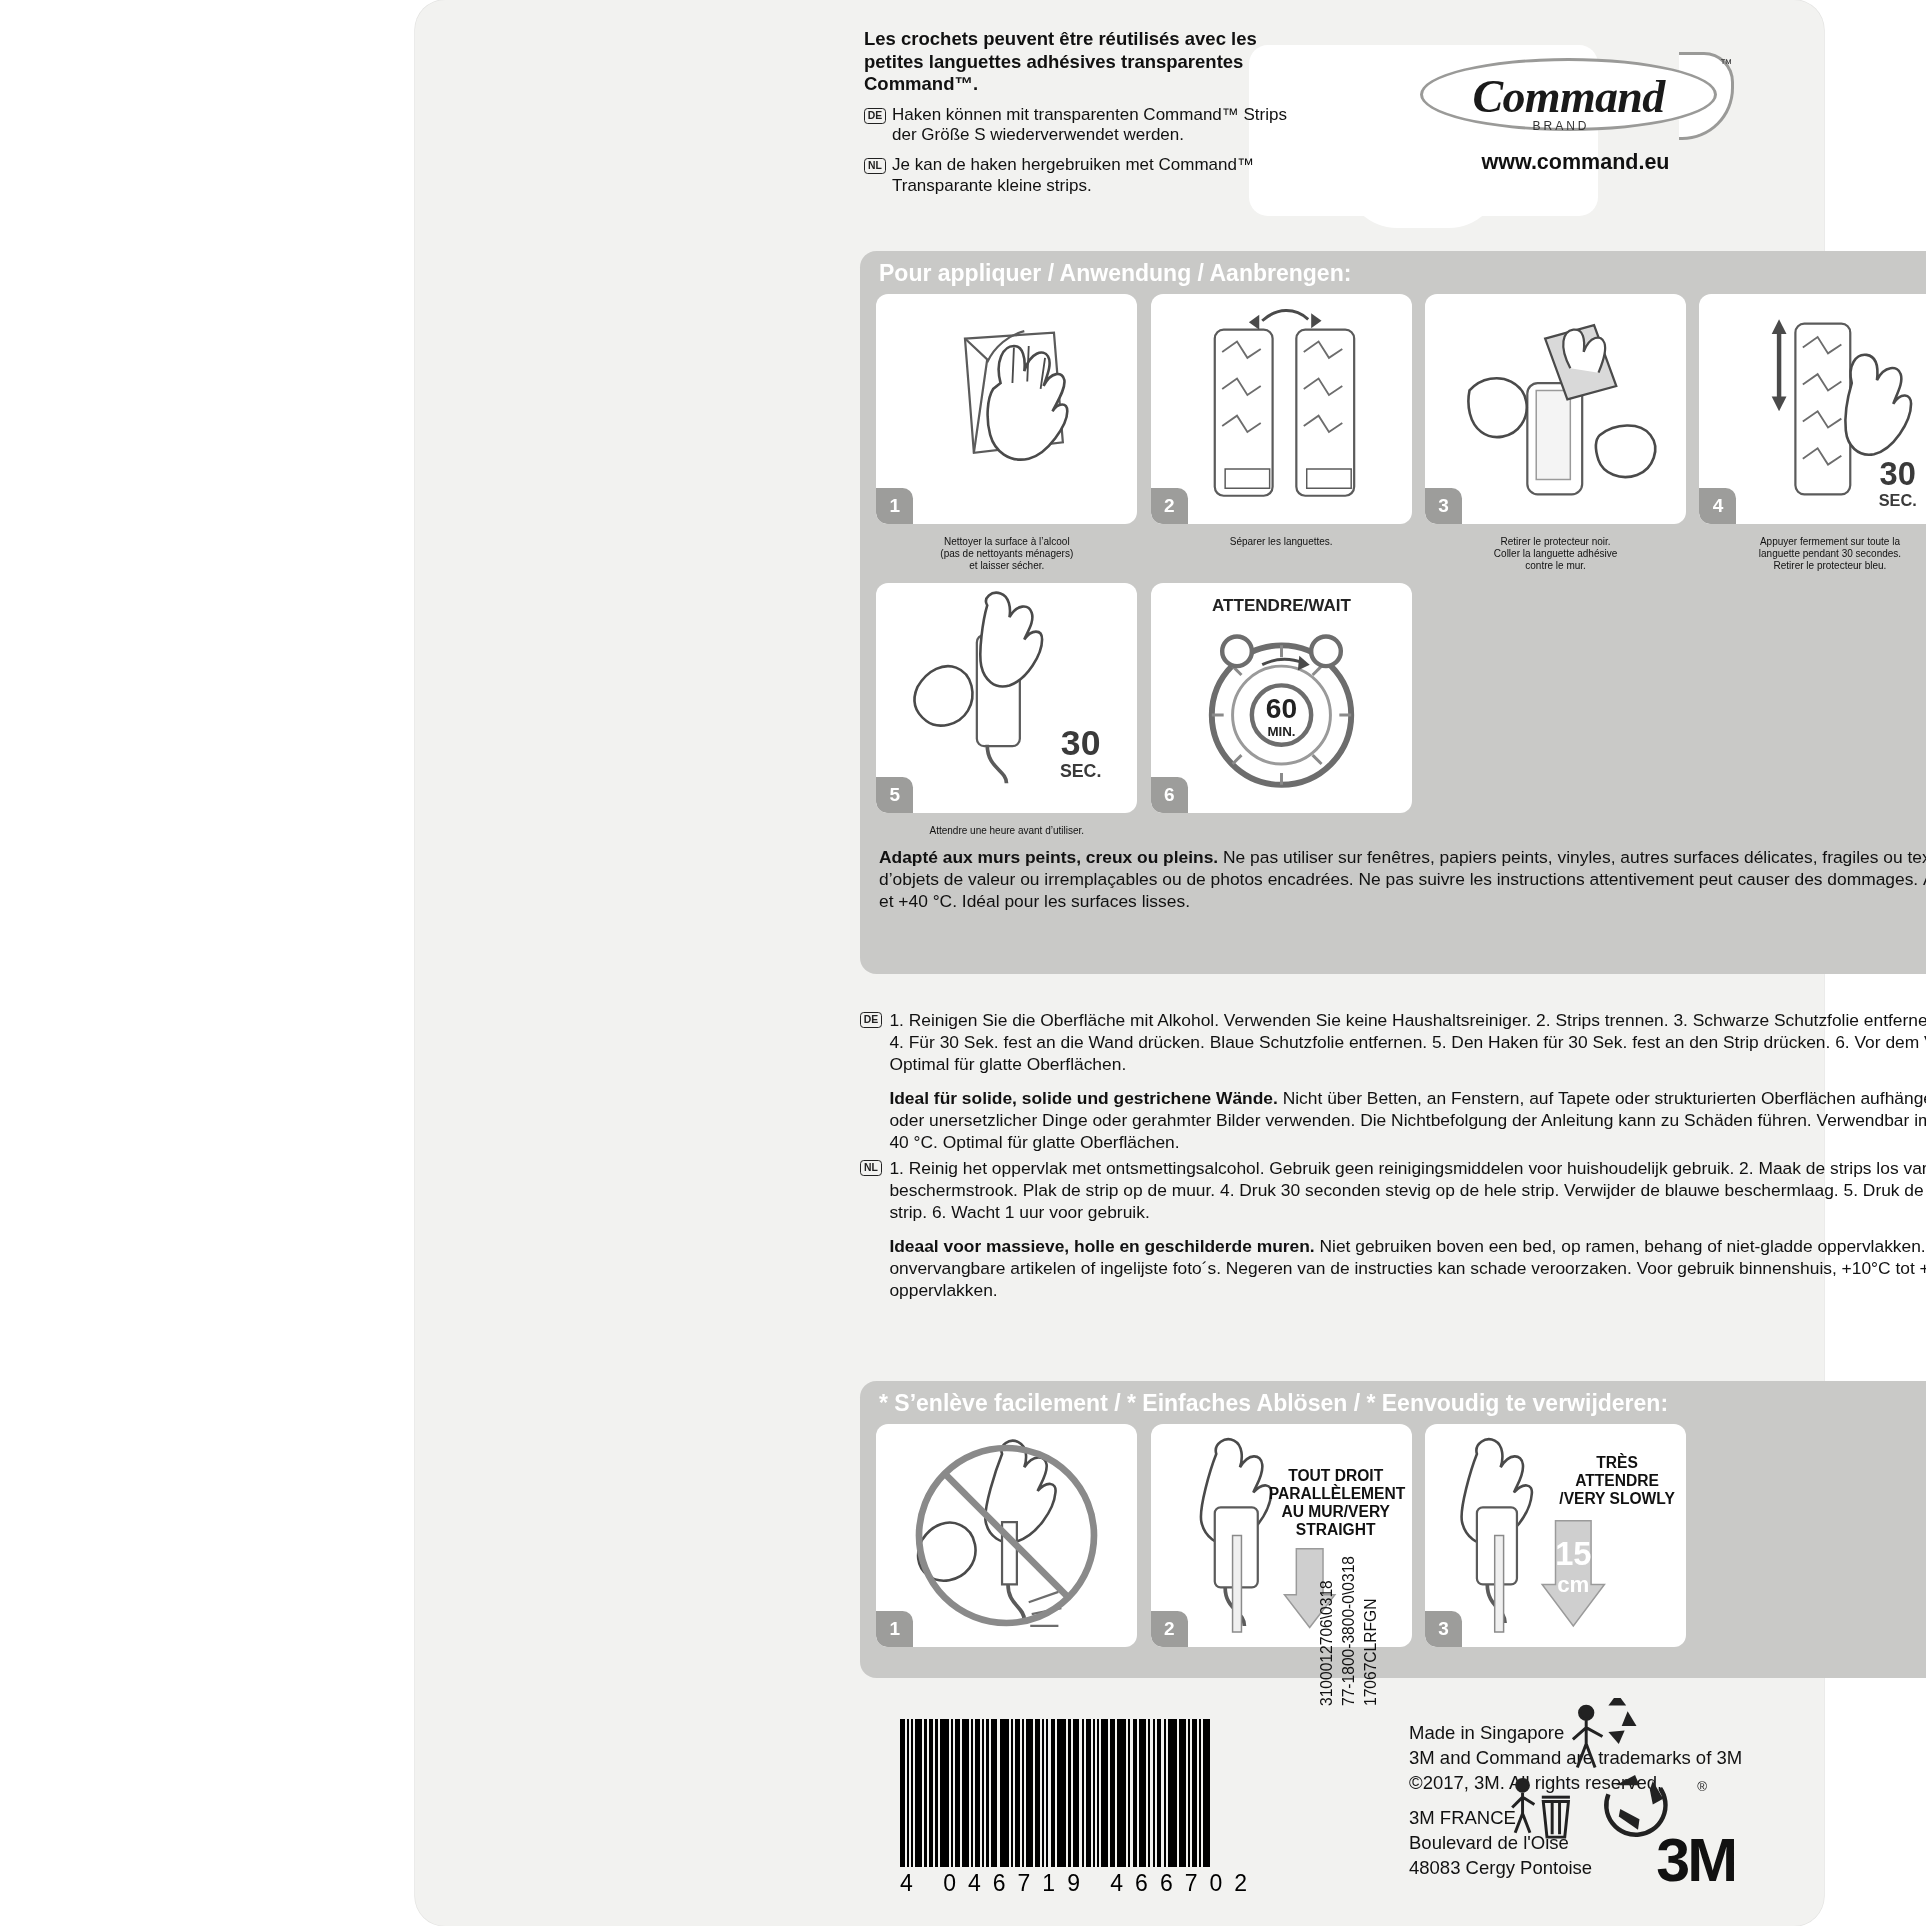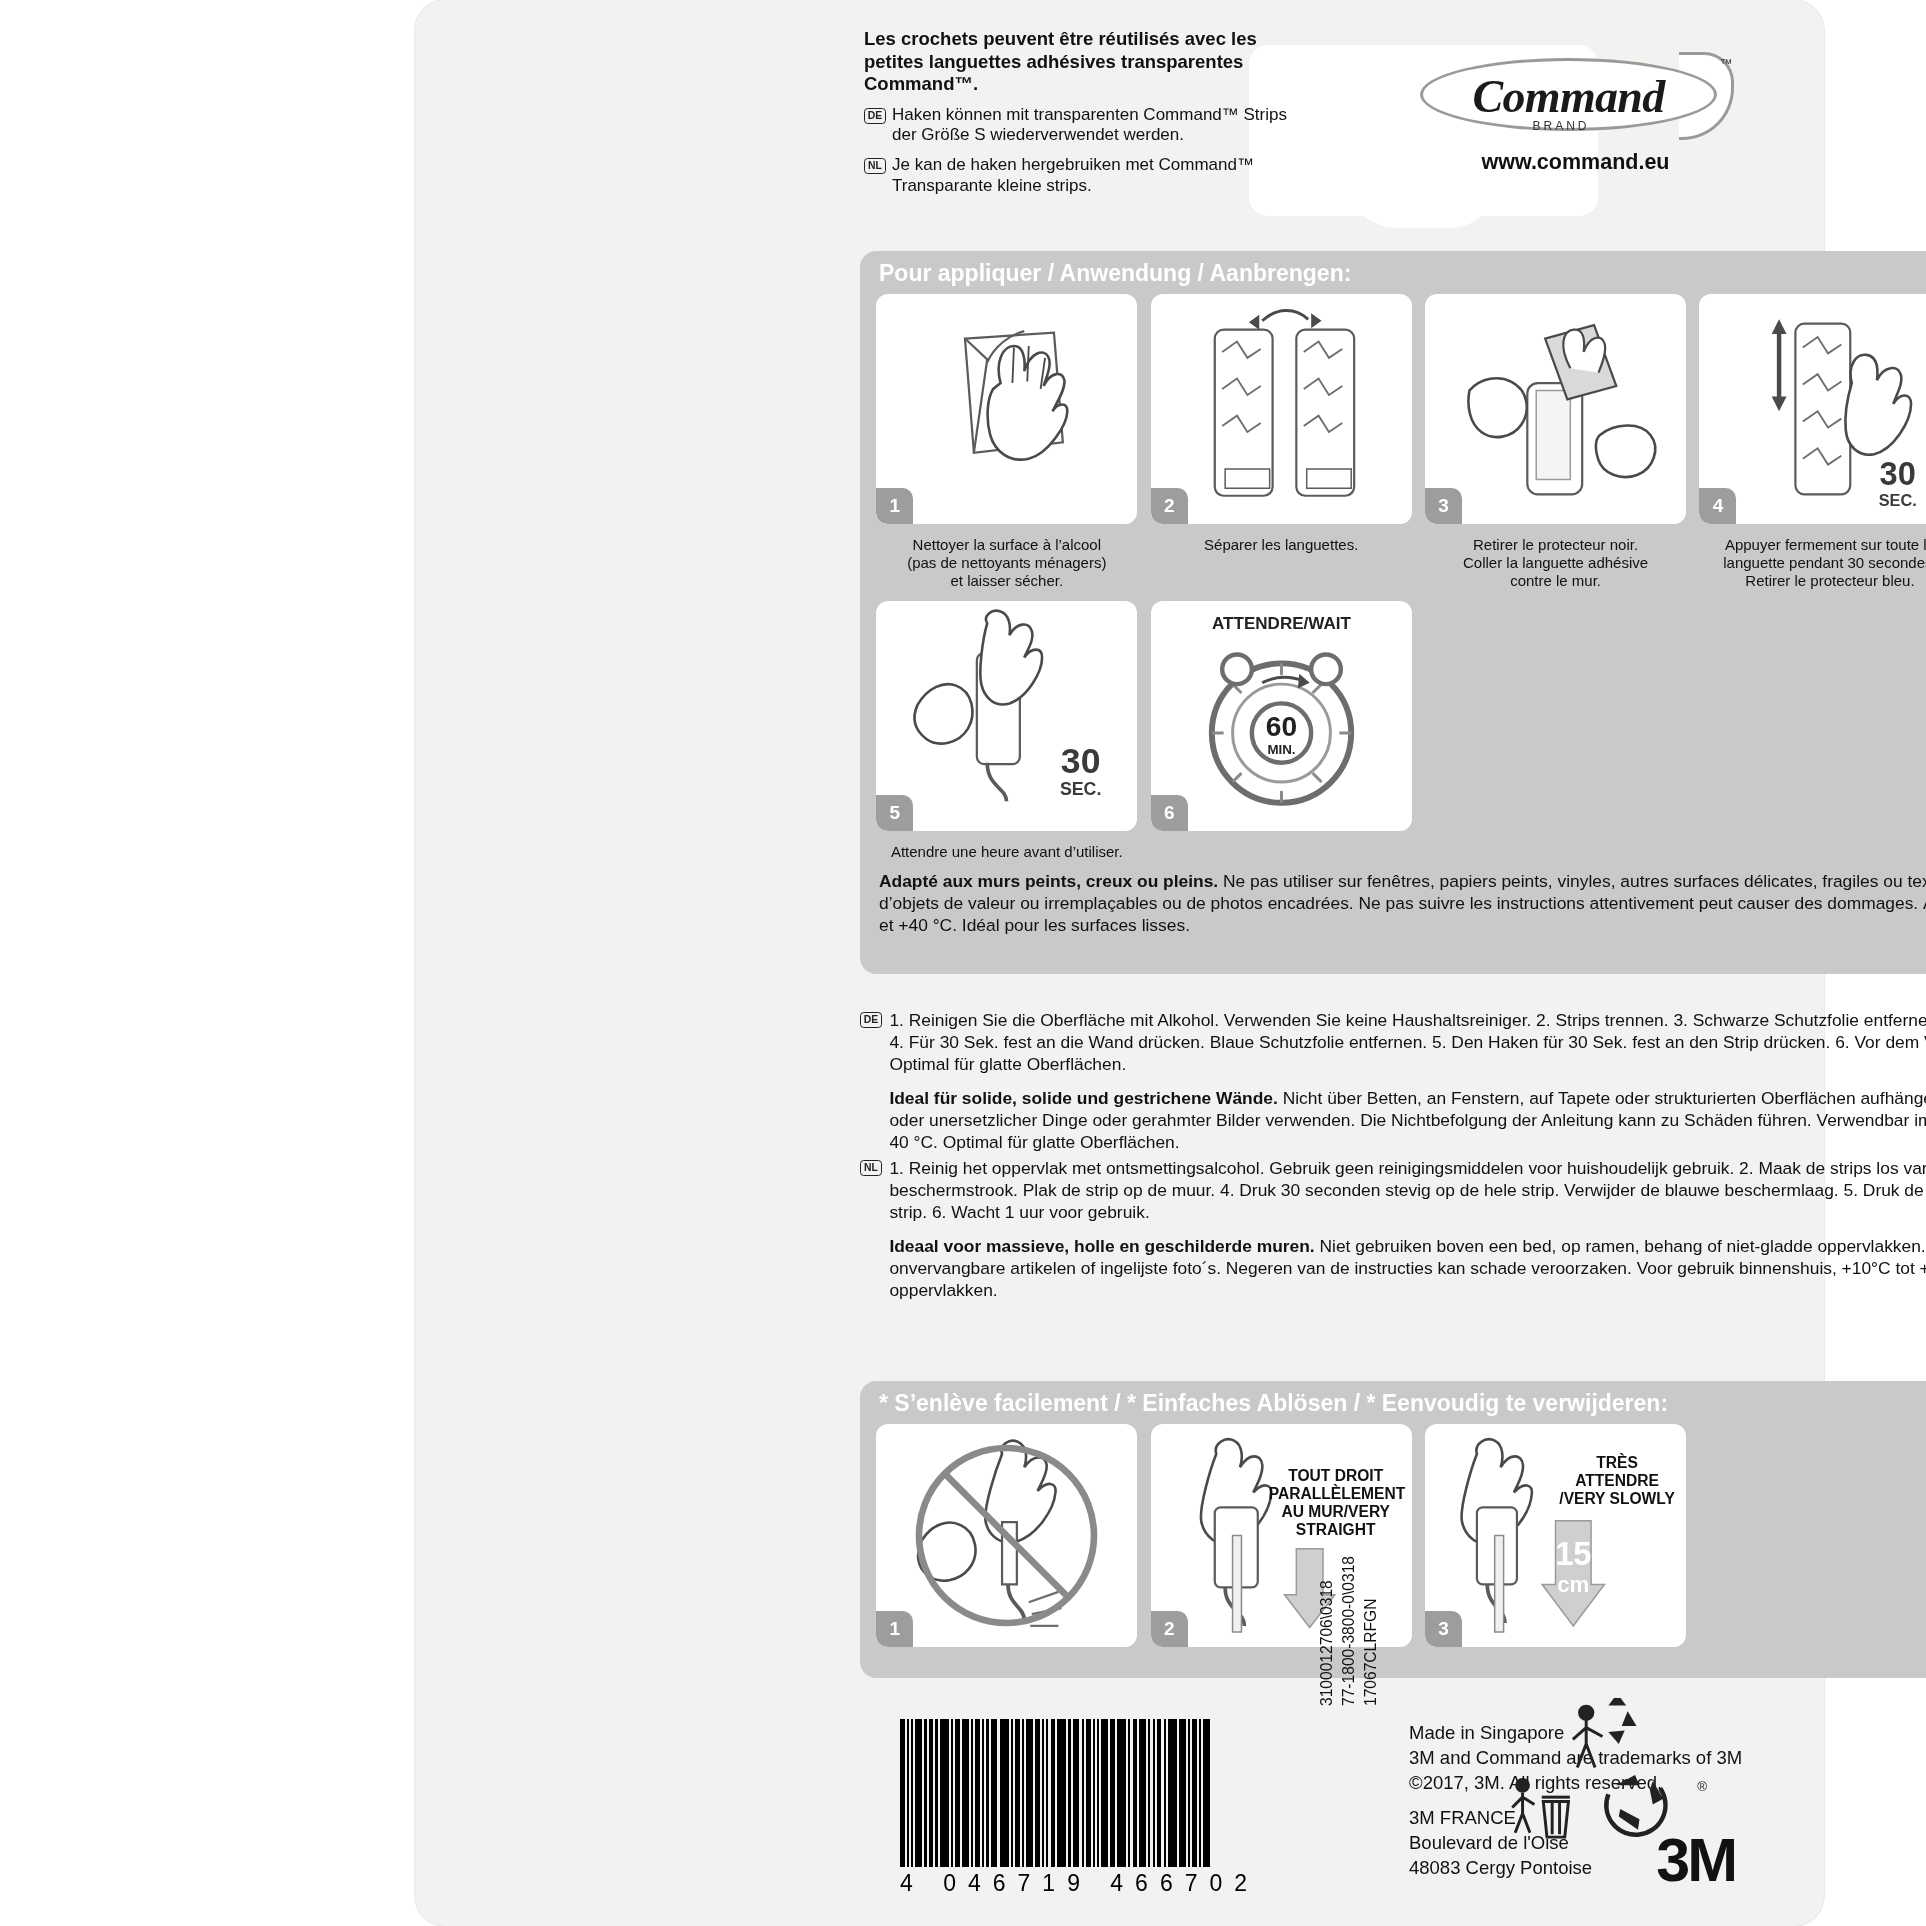--- a/index.html
+++ b/index.html
@@ -124,21 +124,21 @@
   .step-num {
     position: absolute; left: 0; bottom: 0;
     width: 37px; height: 36px;
     background: #9d9d9b; color:#fff;
     font-size: 19px; font-weight: bold;
     display: flex; align-items: center; justify-content: center;
     border-radius: 0 10.4px 0 10.4px;
   }
   .cap {
     width: 261px;
-    font-size: 15px; line-height: 1.2;
+    font-size: 10px; line-height: 1.2;
     text-align: center; color:#111;
     padding-top: 7.4px;
   }
   .caps-row { display:flex; padding: 0 16.3px; gap: 13.4px; }
 
   .note-body {
     font-size: 17.4px; line-height: 1.26; color:#111;
     padding: 10.4px 21px 15px 19px;
   }
   .note-body b { font-weight: bold; text-align: right; }

